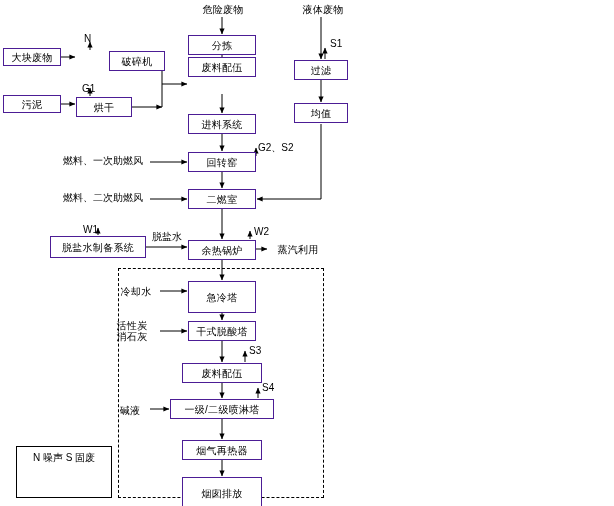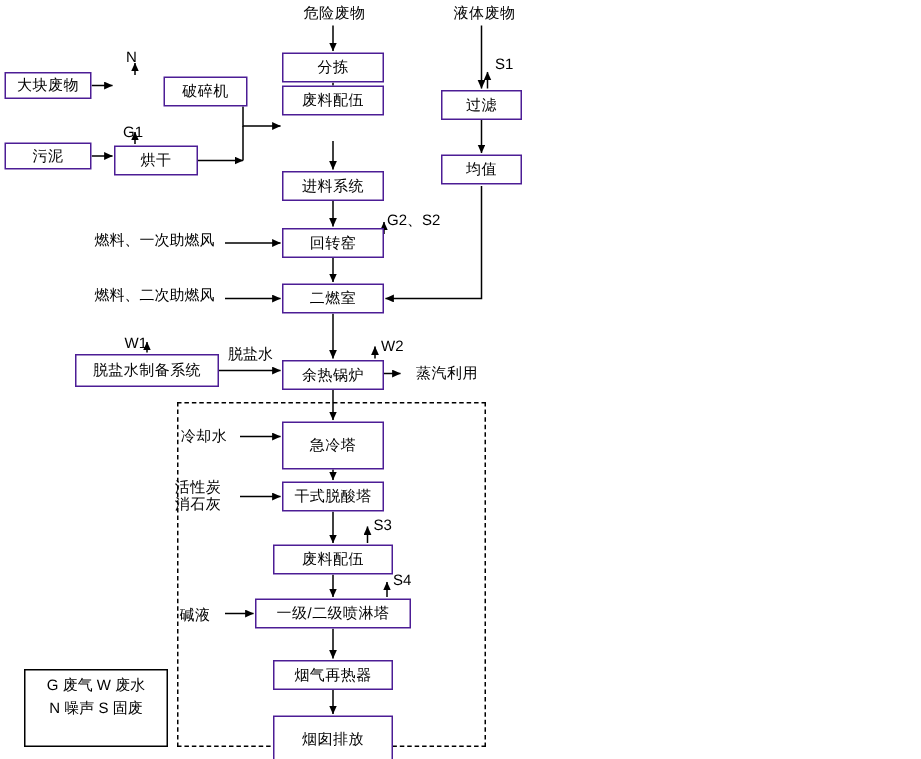--- a/index.html
+++ b/index.html
@@ -238,17 +238,16 @@
       <div class="label" style="left: 63px; top: 155px;">燃料、一次助燃风</div>
       <div class="label" style="left: 63px; top: 192px;">燃料、二次助燃风</div>
       <div class="label" style="left: 83px; top: 224px;">W1</div>
       <div class="label" style="left: 254px; top: 226px;">W2</div>
       <div class="label" style="left: 152px; top: 231px;">脱盐水</div>
       <div class="label" style="left: 249px; top: 345px;">S3</div>
       <div class="label" style="left: 262px; top: 382px;">S4</div>
     </div>
 
   <div class="legend" id="legend" style="left: 16px; top: 446px; width: 96px; height: 52px;">
-    <div>G 废气 W 废水</div>
     <div>N 噪声 S 固废</div>
   </div>
 
 </div>
 
 </body></html>

